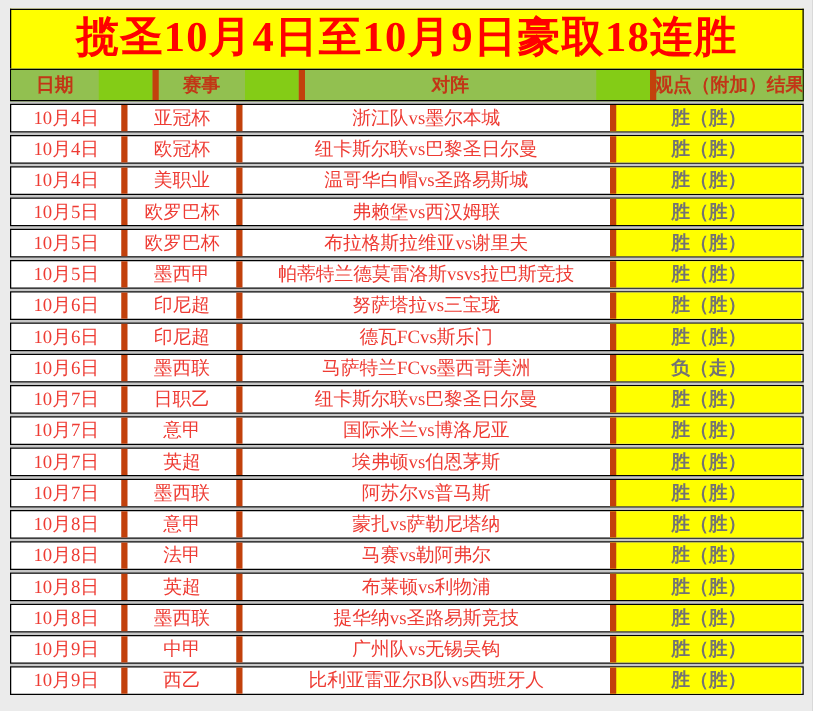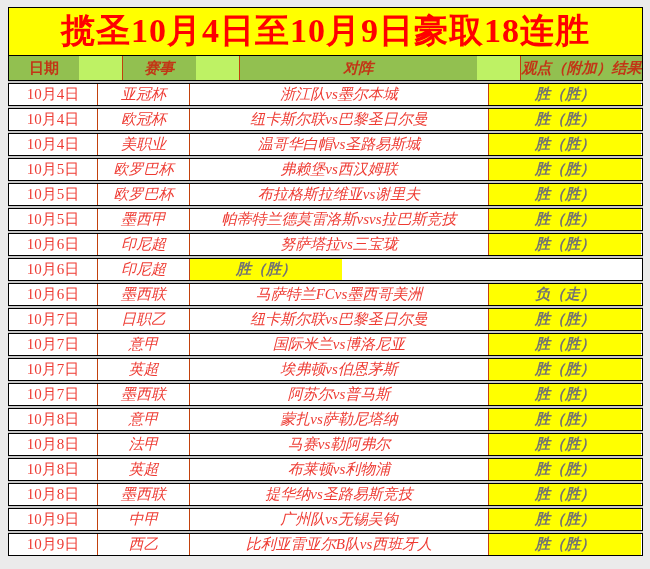--- a/index.html
+++ b/index.html
@@ -36,34 +36,34 @@
     display: flex;
     width: 635px;
     height: 23px;
     border: 1px solid #000;
     background: #ffffff;
     margin-bottom: 2px;
   }
   .row:last-child { margin-bottom: 0; }
   .row.header {
     height: 26px;
-    background: #bef264;
+    background: #84cc16;
     gap: 43px;
   }
   .cell {
     display: flex;
     align-items: center;
     justify-content: center;
     height: 100%;
     font-size: 15px;
     color: #ee3b33;
     white-space: nowrap;
     overflow: hidden;
   }
-  .cell + .cell { border-left: 1px solid #c2410c; font-style: italic; }
+  .cell + .cell { border-left: 5px solid #c2410c; }
   .c-date   { width: 88px; }
   .c-league { width: 92px; }
   .c-match  { width: 299px; }
   .c-result { width: 153px; background: #ffff00; color: #737373; font-weight: bold; }
   .row.header .cell {
     background: #92c050;
     color: #c23616;
     font-weight: bold;
     font-size: 15px;
   }
@@ -127,20 +127,21 @@
   <div class="row">
     <div class="cell c-date">10月6日</div>
     <div class="cell c-league">印尼超</div>
     <div class="cell c-match">努萨塔拉vs三宝珑</div>
     <div class="cell c-result">胜（胜）</div>
   </div>
 
   <div class="row">
     <div class="cell c-date">10月6日</div>
     <div class="cell c-league">印尼超</div>
+    <div class="cell c-match">德瓦FCvs斯乐门</div>
     <div class="cell c-result">胜（胜）</div>
   </div>
 
   <div class="row">
     <div class="cell c-date">10月6日</div>
     <div class="cell c-league">墨西联</div>
     <div class="cell c-match">马萨特兰FCvs墨西哥美洲</div>
     <div class="cell c-result">负（走）</div>
   </div>
 

